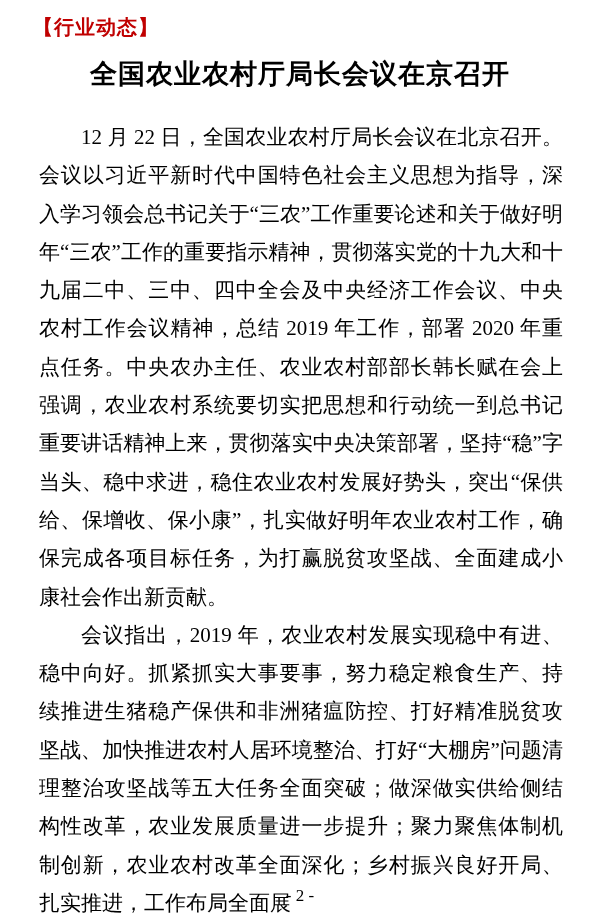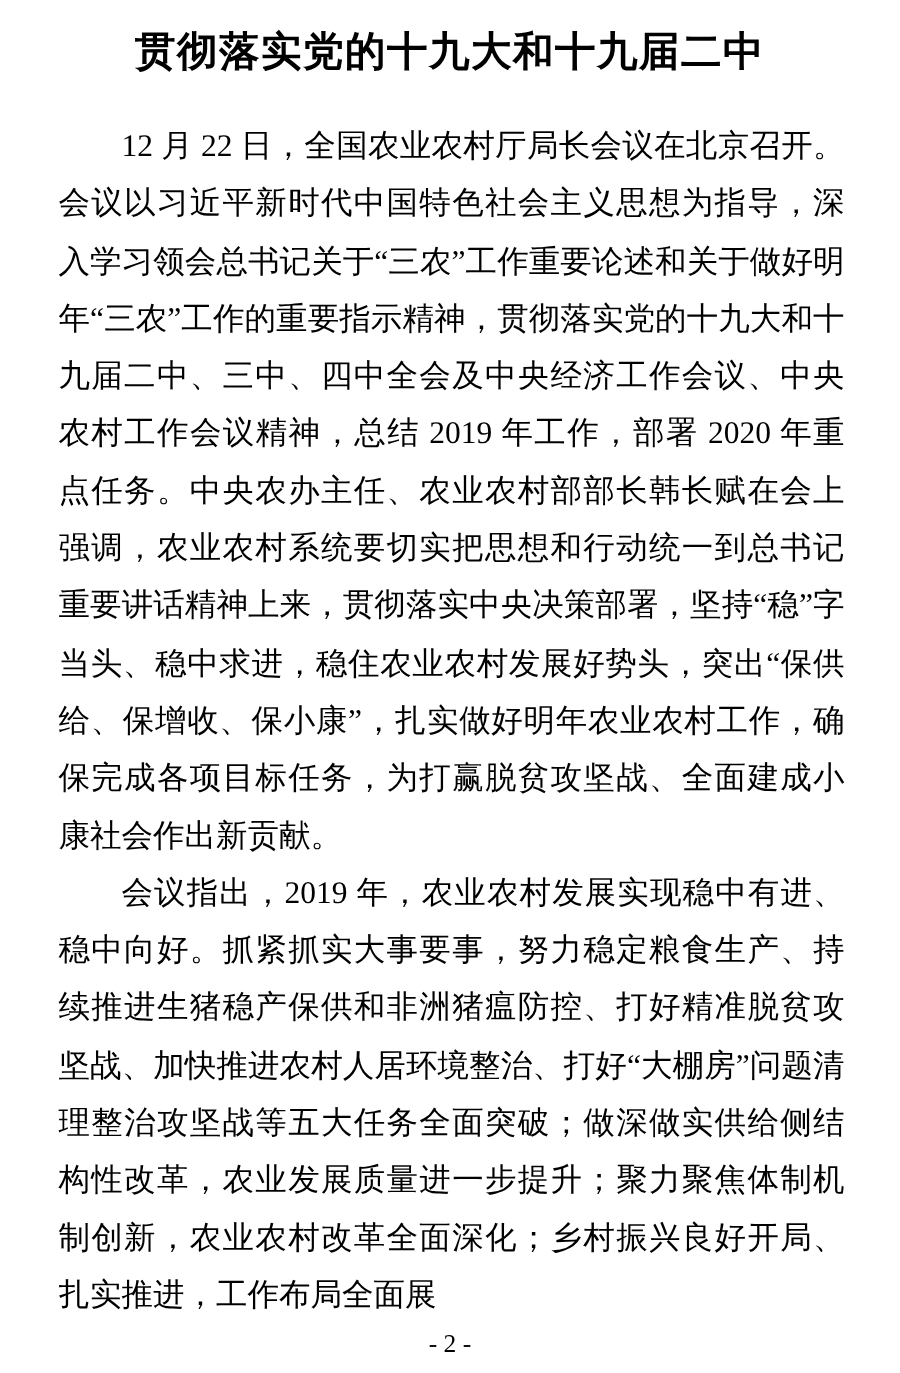--- a/index.html
+++ b/index.html
@@ -60,22 +60,23 @@
     font-size: 17px;
     line-height: 20px;
     color: #000000;
   }
 </style>
 </head>
 <body>
 
 <div class="page">
 
+  <div class="section-tag">【行业动态】</div>
 
-  <h1 class="title">贯彻落实党的十九大和十九届二中</h1>
+  <h1 class="title">全国农业农村厅局长会议在京召开</h1>
 
   <div class="body-text">
     <p>12 月 22 日，全国农业农村厅局长会议在北京召开。会议以习近平新时代中国特色社会主义思想为指导，深入学习领会总书记关于“三农”工作重要论述和关于做好明年“三农”工作的重要指示精神，贯彻落实党的十九大和十九届二中、三中、四中全会及中央经济工作会议、中央农村工作会议精神，总结 2019 年工作，部署 2020 年重点任务。中央农办主任、农业农村部部长韩长赋在会上强调，农业农村系统要切实把思想和行动统一到总书记重要讲话精神上来，贯彻落实中央决策部署，坚持“稳”字当头、稳中求进，稳住农业农村发展好势头，突出“保供给、保增收、保小康”，扎实做好明年农业农村工作，确保完成各项目标任务，为打赢脱贫攻坚战、全面建成小康社会作出新贡献。</p>
     <p>会议指出，2019 年，农业农村发展实现稳中有进、稳中向好。抓紧抓实大事要事，努力稳定粮食生产、持续推进生猪稳产保供和非洲猪瘟防控、打好精准脱贫攻坚战、加快推进农村人居环境整治、打好“大棚房”问题清理整治攻坚战等五大任务全面突破；做深做实供给侧结构性改革，农业发展质量进一步提升；聚力聚焦体制机制创新，农业农村改革全面深化；乡村振兴良好开局、扎实推进，工作布局全面展</p>
   </div>
 
   <div class="footer">- 2 -</div>
 
 </div>
 

